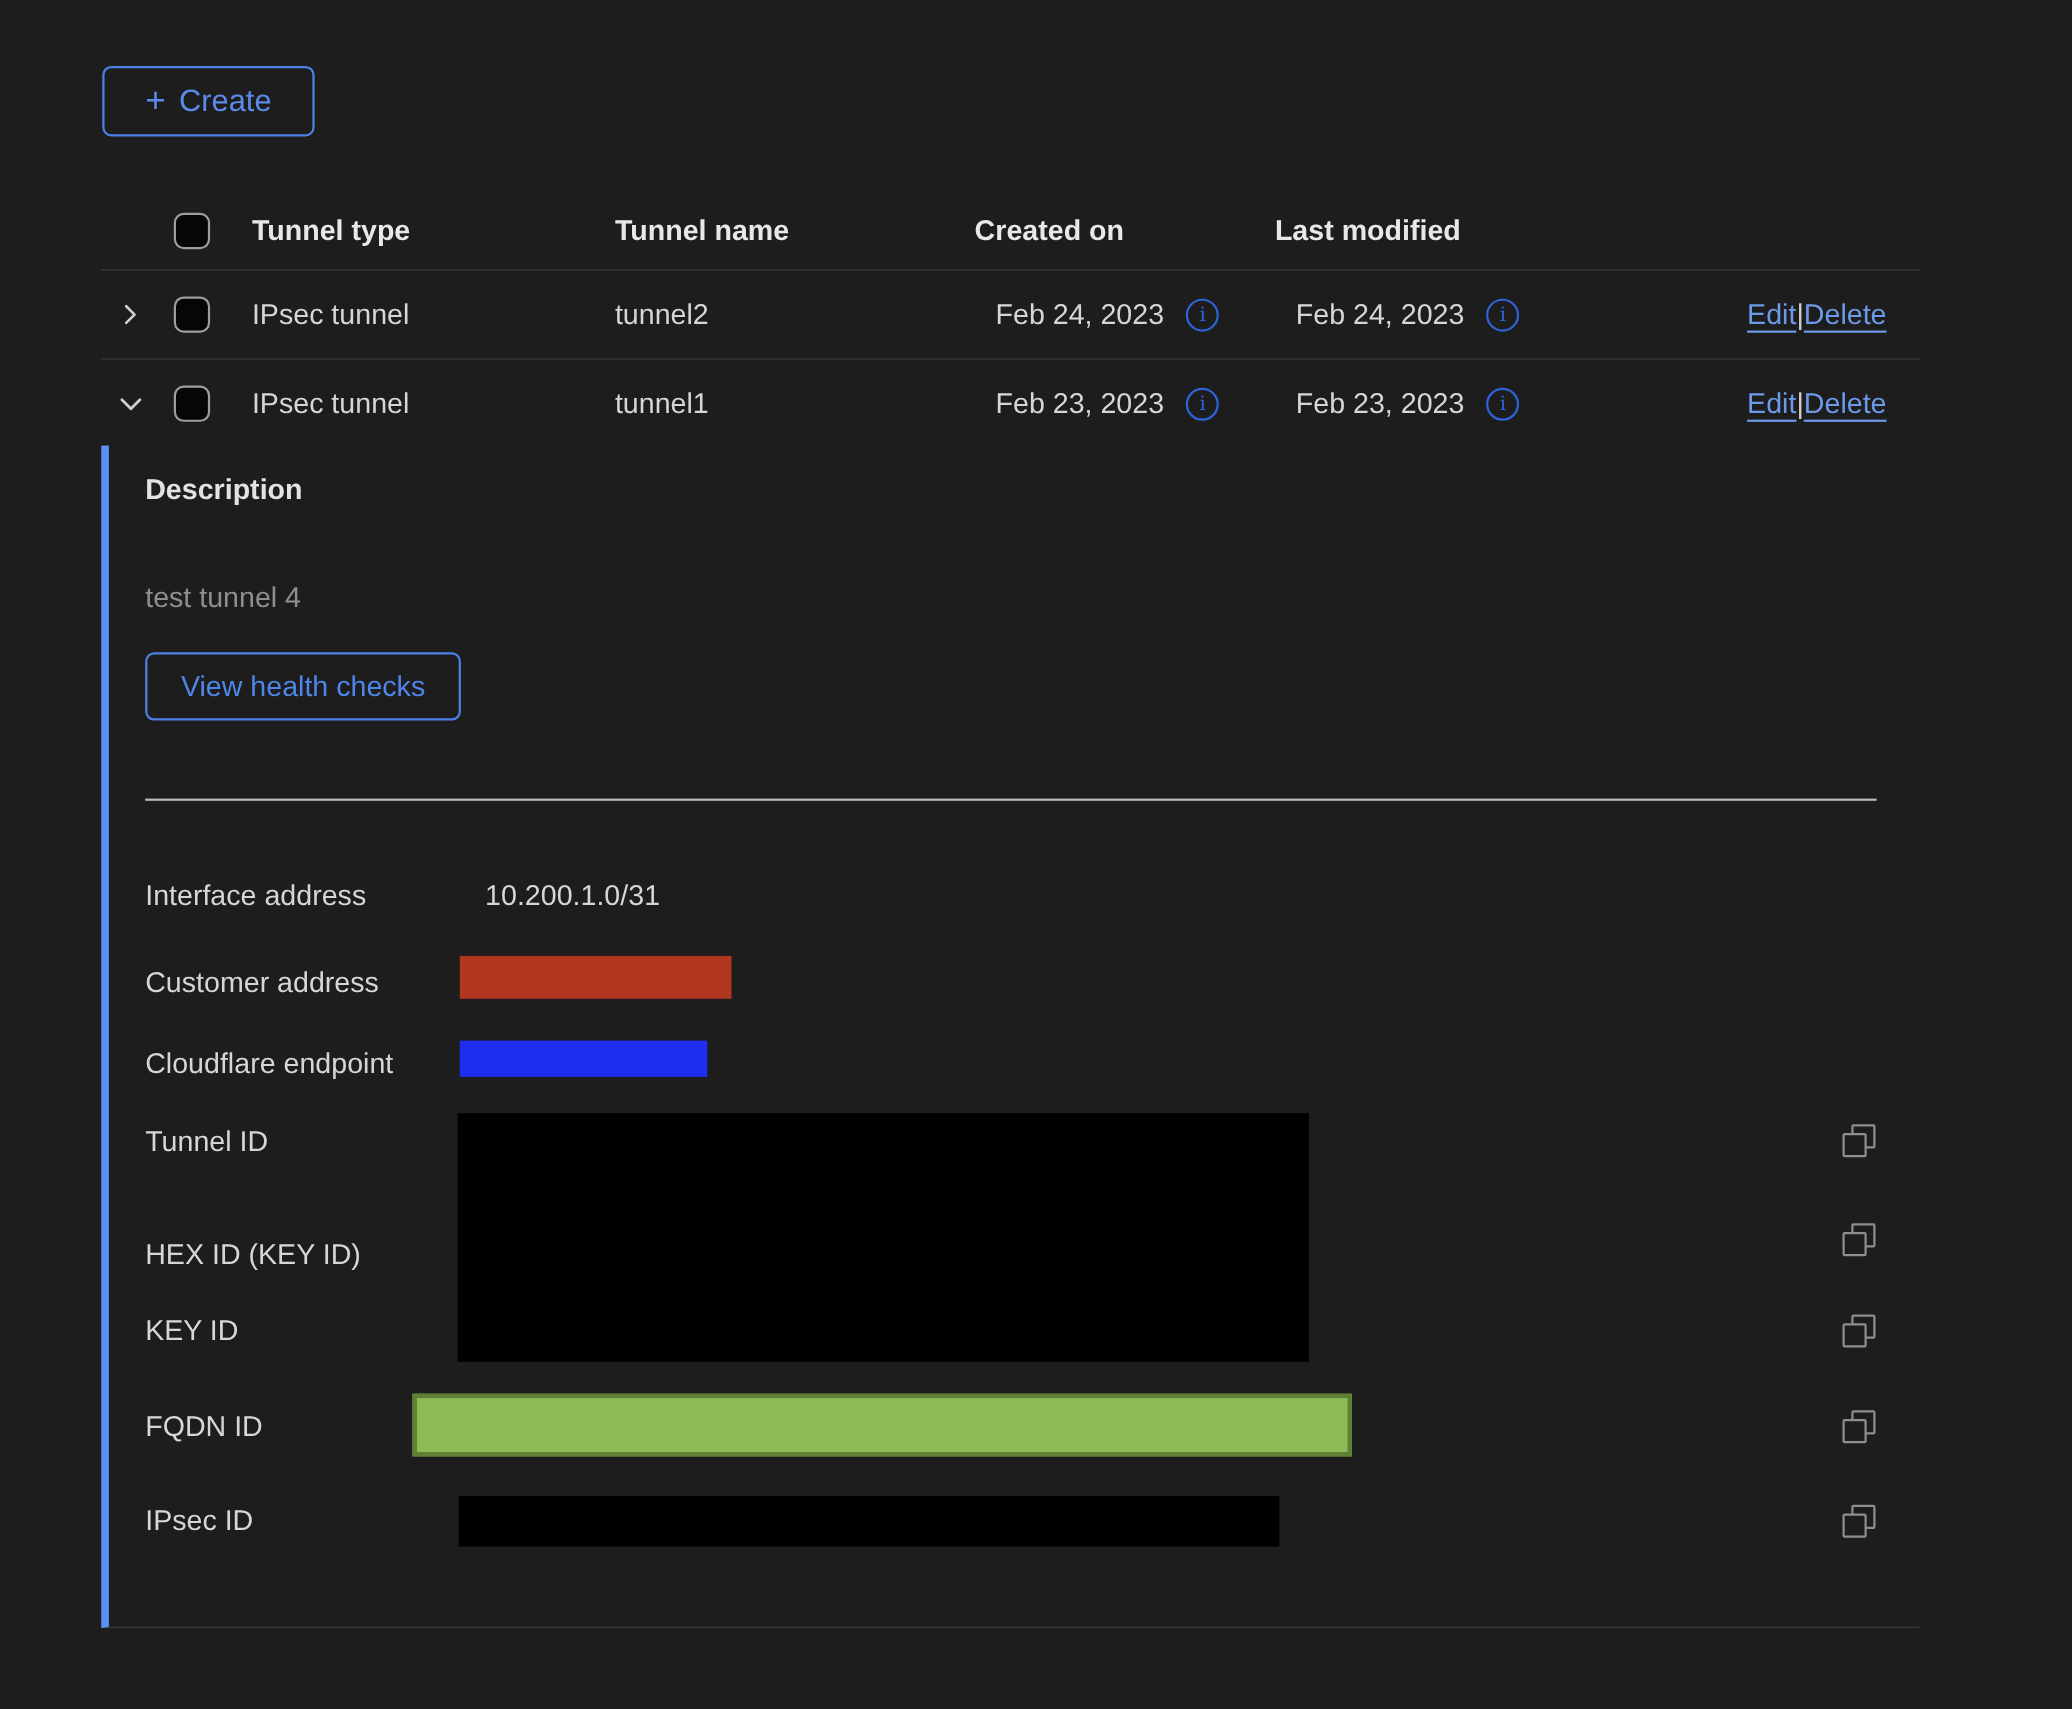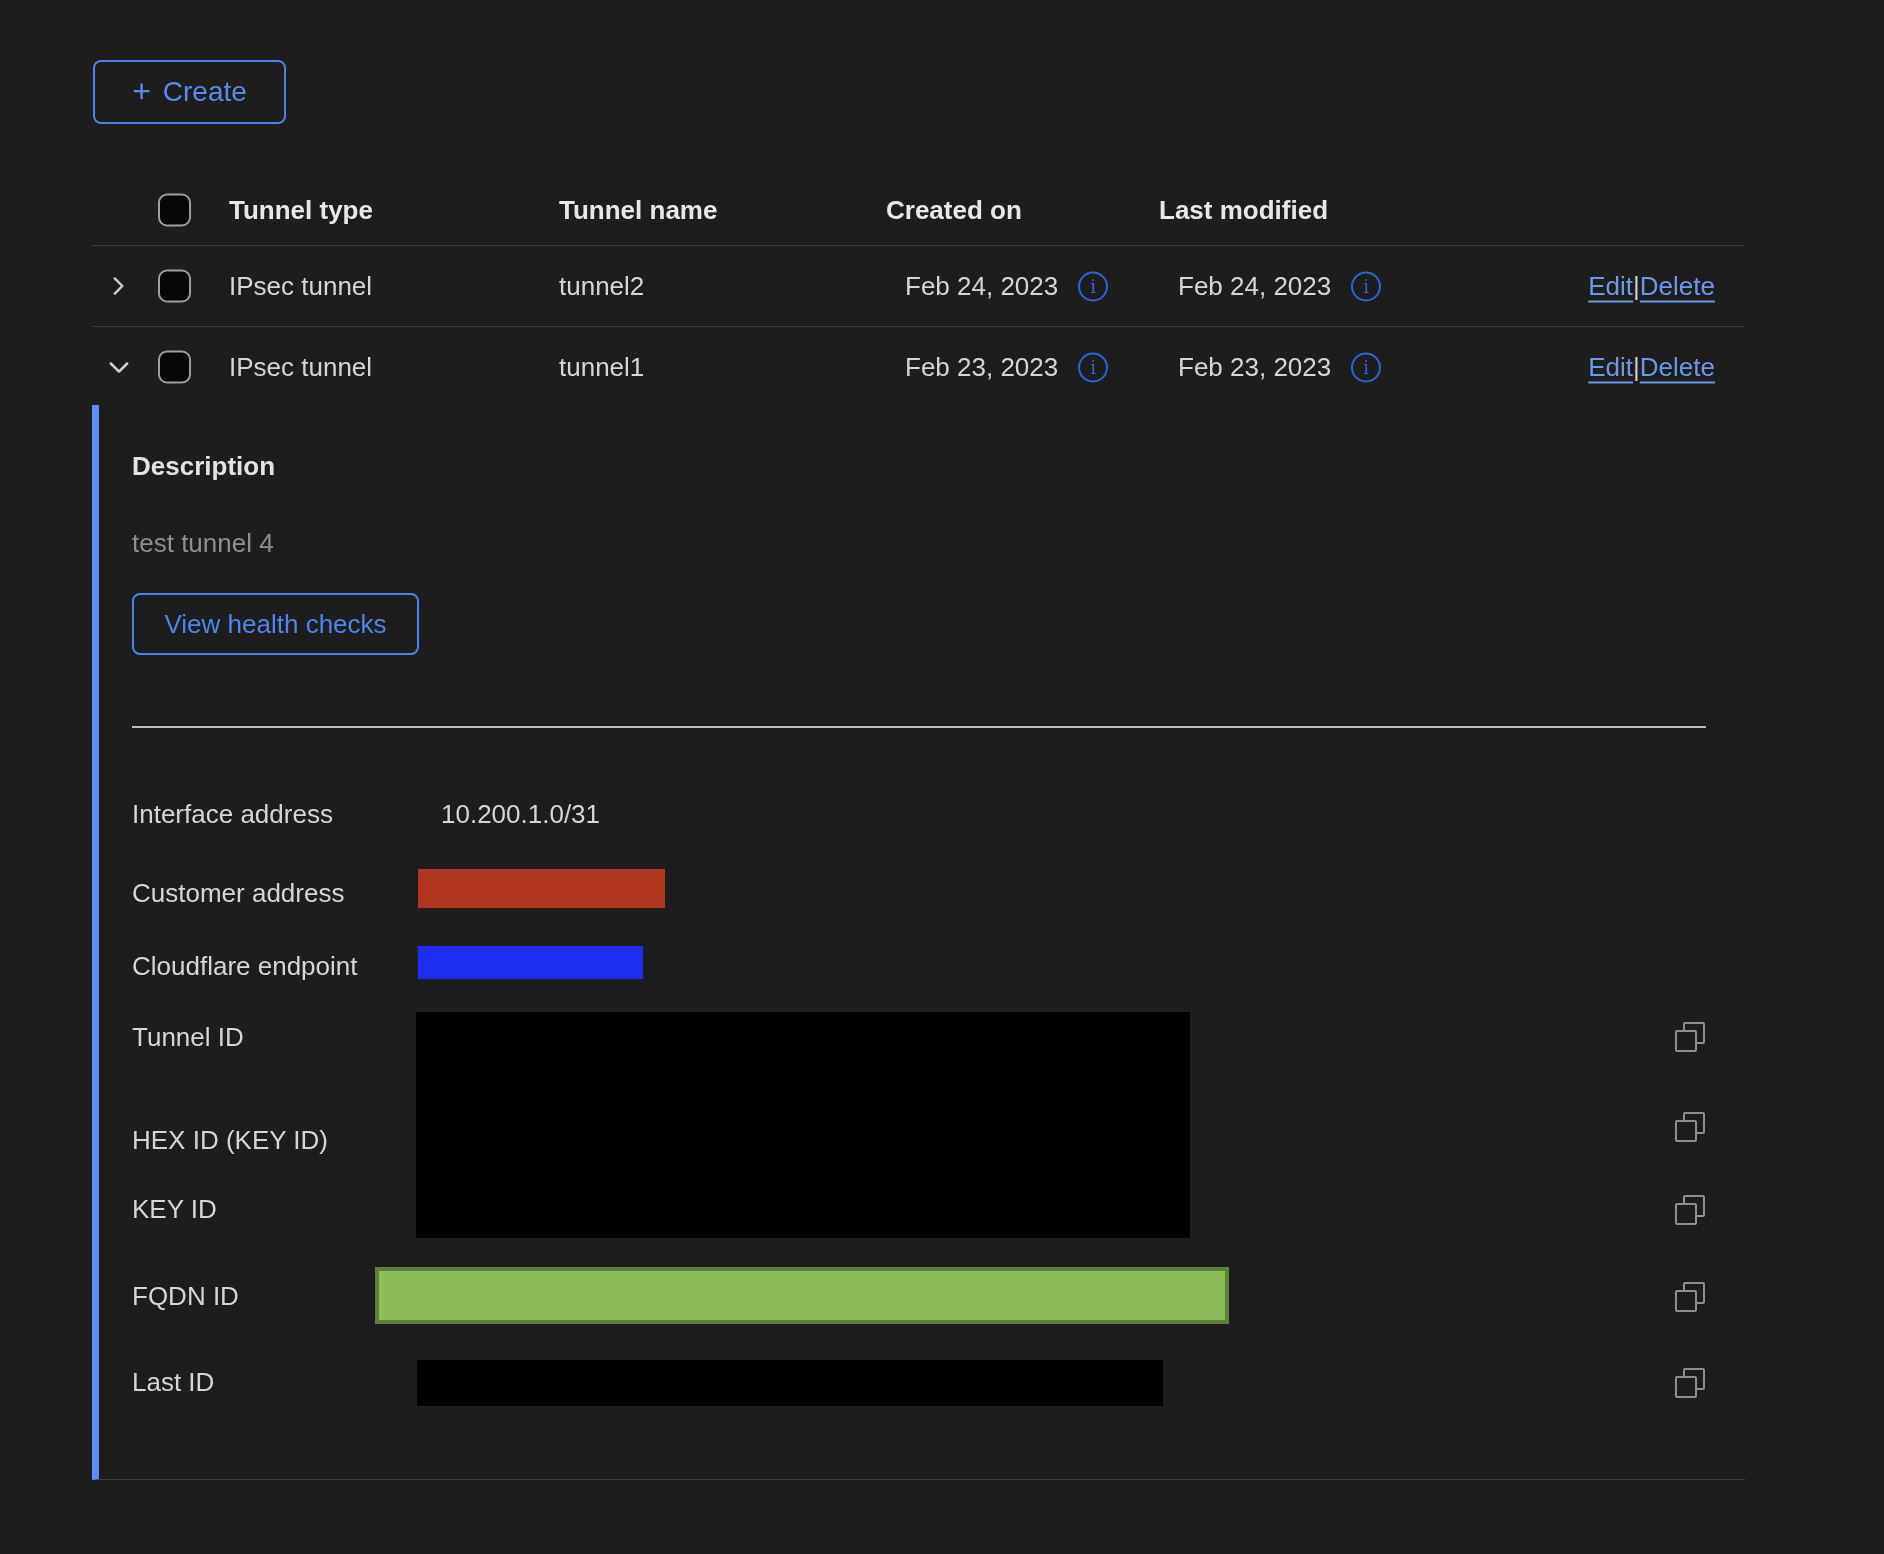--- a/index.html
+++ b/index.html
@@ -53,21 +53,21 @@
   .link{color:#6d99e9;text-decoration:underline;text-underline-offset:6px;cursor:pointer;}
   .pipe{color:#cfcfcf;}
   
   .details{
     position:absolute;left:92px;top:405px;width:1653px;height:1075px;
     border-left:7px solid #5d8ef0;
     border-bottom:1px solid #3c3c3c;
     box-sizing:border-box;
   }
   .details .abs{position:absolute;white-space:nowrap;}
-  .desc-label{left:33px;top:46px;font-size:26px;font-weight:600;color:#e3e3e3;}
+  .desc-label{left:33px;top:25px;font-size:26px;font-weight:600;color:#e3e3e3;}
   .desc-value{left:33px;top:123px;font-size:26px;color:#8f8f8f;}
   .health-btn{
     position:absolute;left:33px;top:188px;width:287px;height:62px;
     border:2px solid #4c82e8;border-radius:8px;background:transparent;
     color:#4f86ea;font-size:26px;cursor:pointer;
     display:flex;align-items:center;justify-content:center;
     font-family:"Liberation Sans", sans-serif;
   }
   .divider{position:absolute;left:33px;top:321px;width:1574px;height:2px;background:#bdbdbd;}
   .field-label{font-size:26px;color:#d6d6d6;}
@@ -166,21 +166,21 @@
     <div class="redact" style="left: 319px; top: 541px; width: 225px; height: 33px; background-color: rgb(30, 46, 240);"></div>
 
     <span class="abs field-label" style="left:33px;top:617px;">Tunnel ID</span>
     <span class="abs field-label" style="left:33px;top:720px;">HEX ID (KEY ID)</span>
     <span class="abs field-label" style="left:33px;top:789px;">KEY ID</span>
     <div class="redact" style="left: 317px; top: 607px; width: 774px; height: 226px; background-color: rgb(0, 0, 0);"></div>
 
     <span class="abs field-label" style="left:33px;top:876px;">FQDN ID</span>
     <div class="redact" style="left: 276px; top: 862px; width: 854px; height: 57px; border: 4px solid rgb(94, 129, 54); box-sizing: border-box; background-color: rgb(140, 187, 87);"></div>
 
-    <span class="abs field-label" style="left:33px;top:962px;">Last ID</span>
+    <span class="abs field-label" style="left:33px;top:962px;">IPsec ID</span>
     <div class="redact" style="left: 318px; top: 955px; width: 746px; height: 46px; background-color: rgb(0, 0, 0);"></div>
 
     <button class="copy-btn" style="left:1576px;top:617px;">
       <span class="copy-glyph">
           <span class="copy-back"></span>
           <span class="copy-front"></span>
         </span>
     </button>
     <button class="copy-btn" style="left:1576px;top:707px;">
       <span class="copy-glyph">

